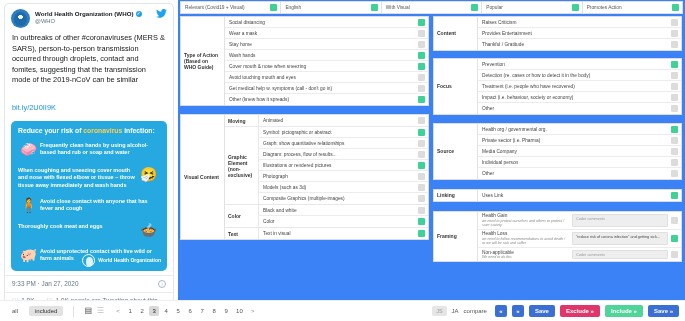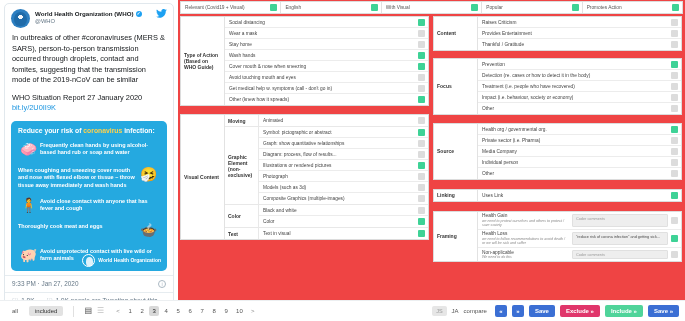--- a/index.html
+++ b/index.html
@@ -6,21 +6,21 @@
   html, body {
     margin: 0; padding: 0;
     width: 685px; height: 321px;
     overflow: hidden;
     background: #ffffff;
     font-family: "Liberation Sans", sans-serif;
   }
   #app {
     position: relative;
     width: 685px; height: 321px;
-    background: #ef4444;
+    background: #3b82f6;
   }
 
   
   #tweet-pane {
     position: absolute;
     left: 0; top: 0;
     width: 178px; height: 300px;
     background: #ffffff;
     overflow: hidden;
     padding: 3px 4px 0 4px;
@@ -297,21 +297,21 @@
         <div class="tw-bird">
           <svg width="11" height="9" viewBox="0 0 24 20">
               <path fill="#1da1f2" d="M24 2.4a9.8 9.8 0 0 1-2.8.8A4.9 4.9 0 0 0 23.3.4a9.8 9.8 0 0 1-3.1 1.2A4.9 4.9 0 0 0 11.8 6 13.9 13.9 0 0 1 1.7.9a4.9 4.9 0 0 0 1.5 6.5A4.8 4.8 0 0 1 1 6.8v.1a4.9 4.9 0 0 0 3.9 4.8 4.9 4.9 0 0 1-2.2.1 4.9 4.9 0 0 0 4.6 3.4A9.9 9.9 0 0 1 0 17.3 13.9 13.9 0 0 0 7.5 19.5c9.1 0 14-7.5 14-14v-.6A10 10 0 0 0 24 2.4z"></path>
             </svg>
         </div>
       </div>
 
       <div class="tw-body">
         <p>In outbreaks of other #coronaviruses (MERS &amp; SARS), person-to-person transmission occurred through droplets, contact and fomites, suggesting that the transmission mode of the 2019-nCoV can be similar</p>
         <p>
-          <span>WHO Situation Report 27 January 2020</span><br>
+          <br>
           <span class="tw-link">bit.ly/2U0II9K</span>
         </p>
       </div>
 
       <div class="who-img">
         <div class="who-title">
           <span>Reduce your risk of </span><span class="hl">coronavirus</span><span> infection:</span>
         </div>
 
         <div class="who-row">

